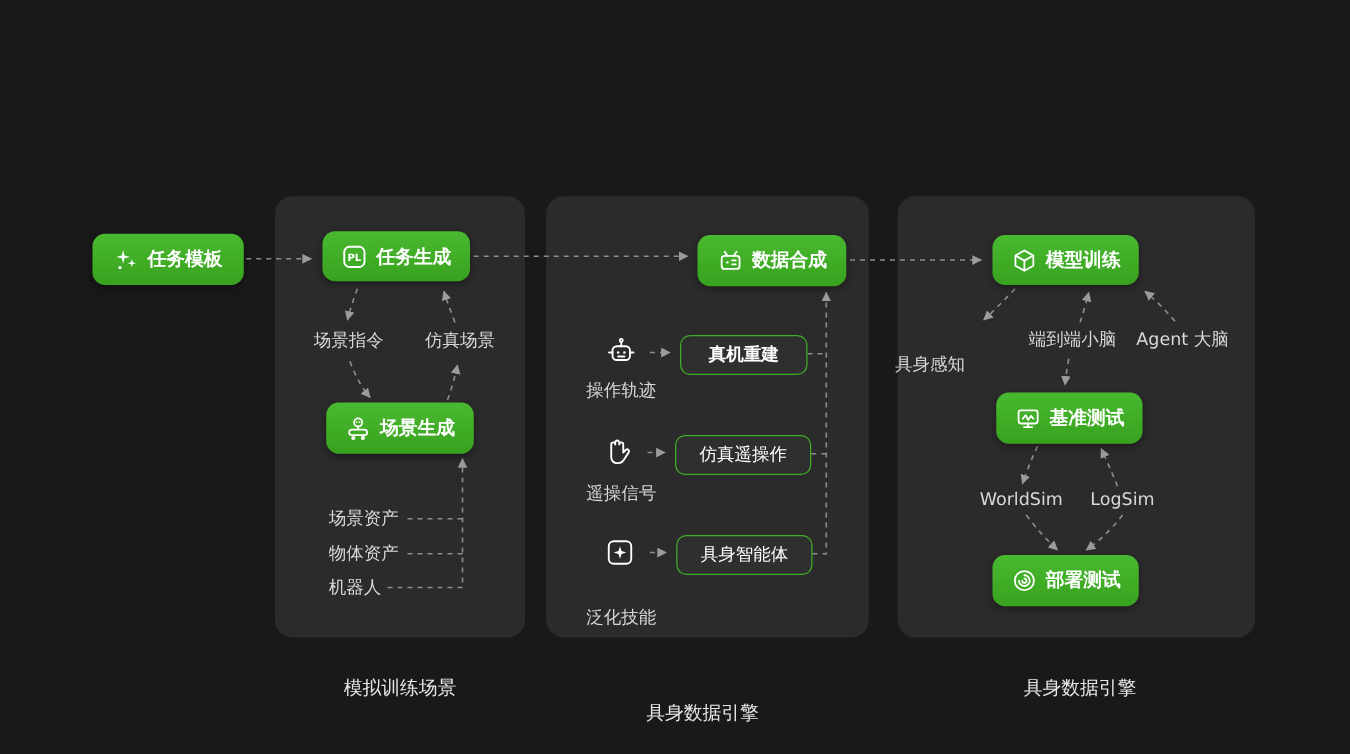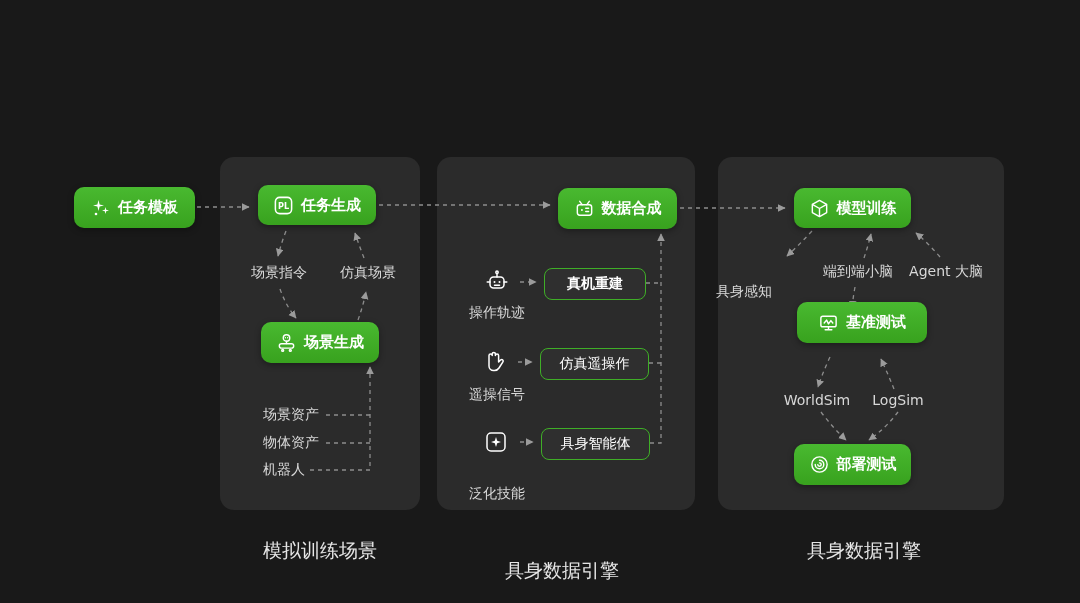--- a/index.html
+++ b/index.html
@@ -24,21 +24,21 @@
     position:absolute;display:flex;align-items:center;justify-content:center;
     border:1.5px solid var(--green,#3fae27);border-radius:8px;
     color:#fff;font-size:14px;z-index:3;white-space:nowrap;background:rgba(255,255,255,0.02);
   }
   .lbl{
     position:absolute;transform:translate(-50%,-50%);
     color:#d8d8d8;font-size:14px;white-space:nowrap;z-index:3;
   }
   .caption{
     position:absolute;transform:translate(-50%,-50%);
-    color:#e6e6e6;font-size:19px;white-space:nowrap;z-index:3;
+    color:#e6e6e6;font-size:15px;white-space:nowrap;z-index:3;
   }
   .icon-node{position:absolute;transform:translate(-50%,-50%);z-index:3;line-height:0;}
   .btn-icon{display:inline-flex;line-height:0;}
 </style>
 </head>
 <body>
 
 <div class="canvas">
 
 
@@ -178,21 +178,21 @@
         <path d="M3.5 6.75 L11 11 L18.5 6.75 M11 11 V19.5"></path>
       </svg>
     </span>
     <span>模型训练</span>
   </div>
 
   <div class="lbl" style="left:744px;top:272px;margin-top:20px;">具身感知</div>
   <div class="lbl" style="left:858px;top:272px;">端到端小脑</div>
   <div class="lbl" style="left:946px;top:272px;">Agent 大脑</div>
 
-  <div class="green-btn" style="left:797px;top:302px;width:130px;height:41px;">
+  <div class="green-btn" style="left:797px;top:314px;width:117px;height:41px;">
     <span class="btn-icon">
       <svg width="21" height="21" viewBox="0 0 22 22" stroke="#fff" stroke-width="1.5" fill="none" stroke-linecap="round" stroke-linejoin="round">
         <rect x="3" y="4.5" width="16" height="11" rx="2"></rect>
         <path d="M11 15.5 V18.5 M7.5 18.5 h7"></path>
         <path d="M6.5 11.5 l2.5 -3 2 4 2.5 -3.5 2 2.5"></path>
       </svg>
     </span>
     <span>基准测试</span>
   </div>
 

